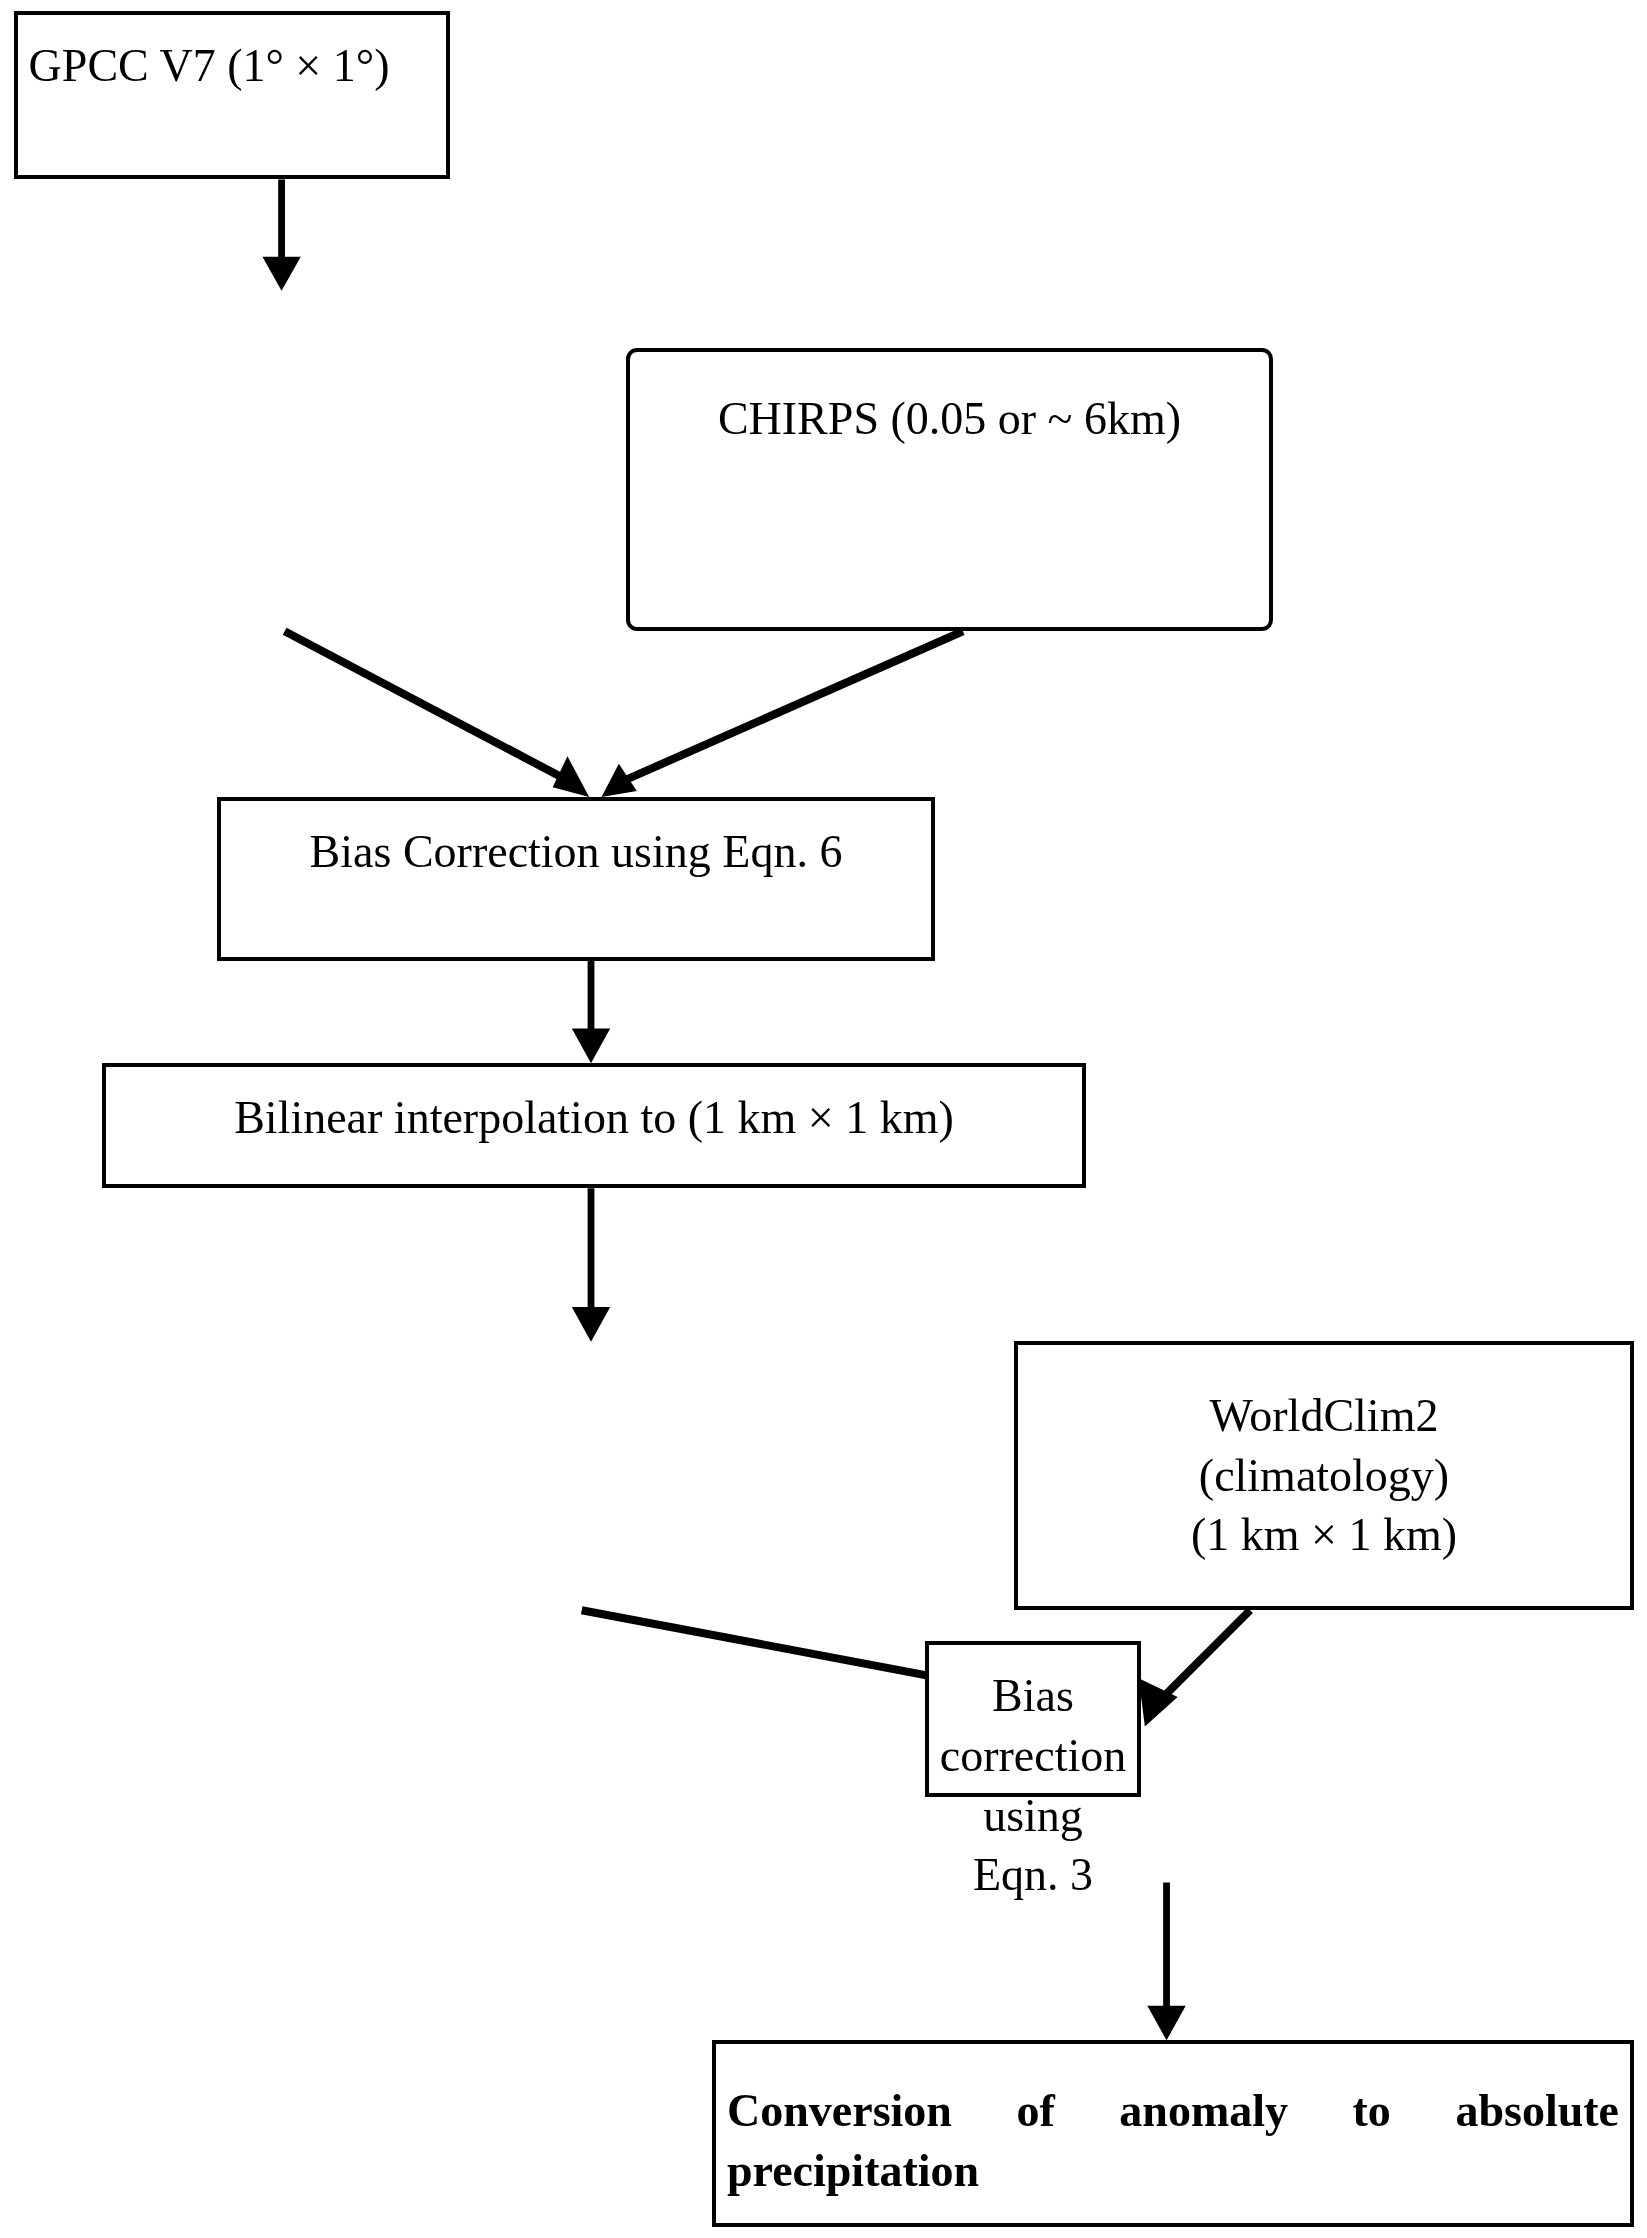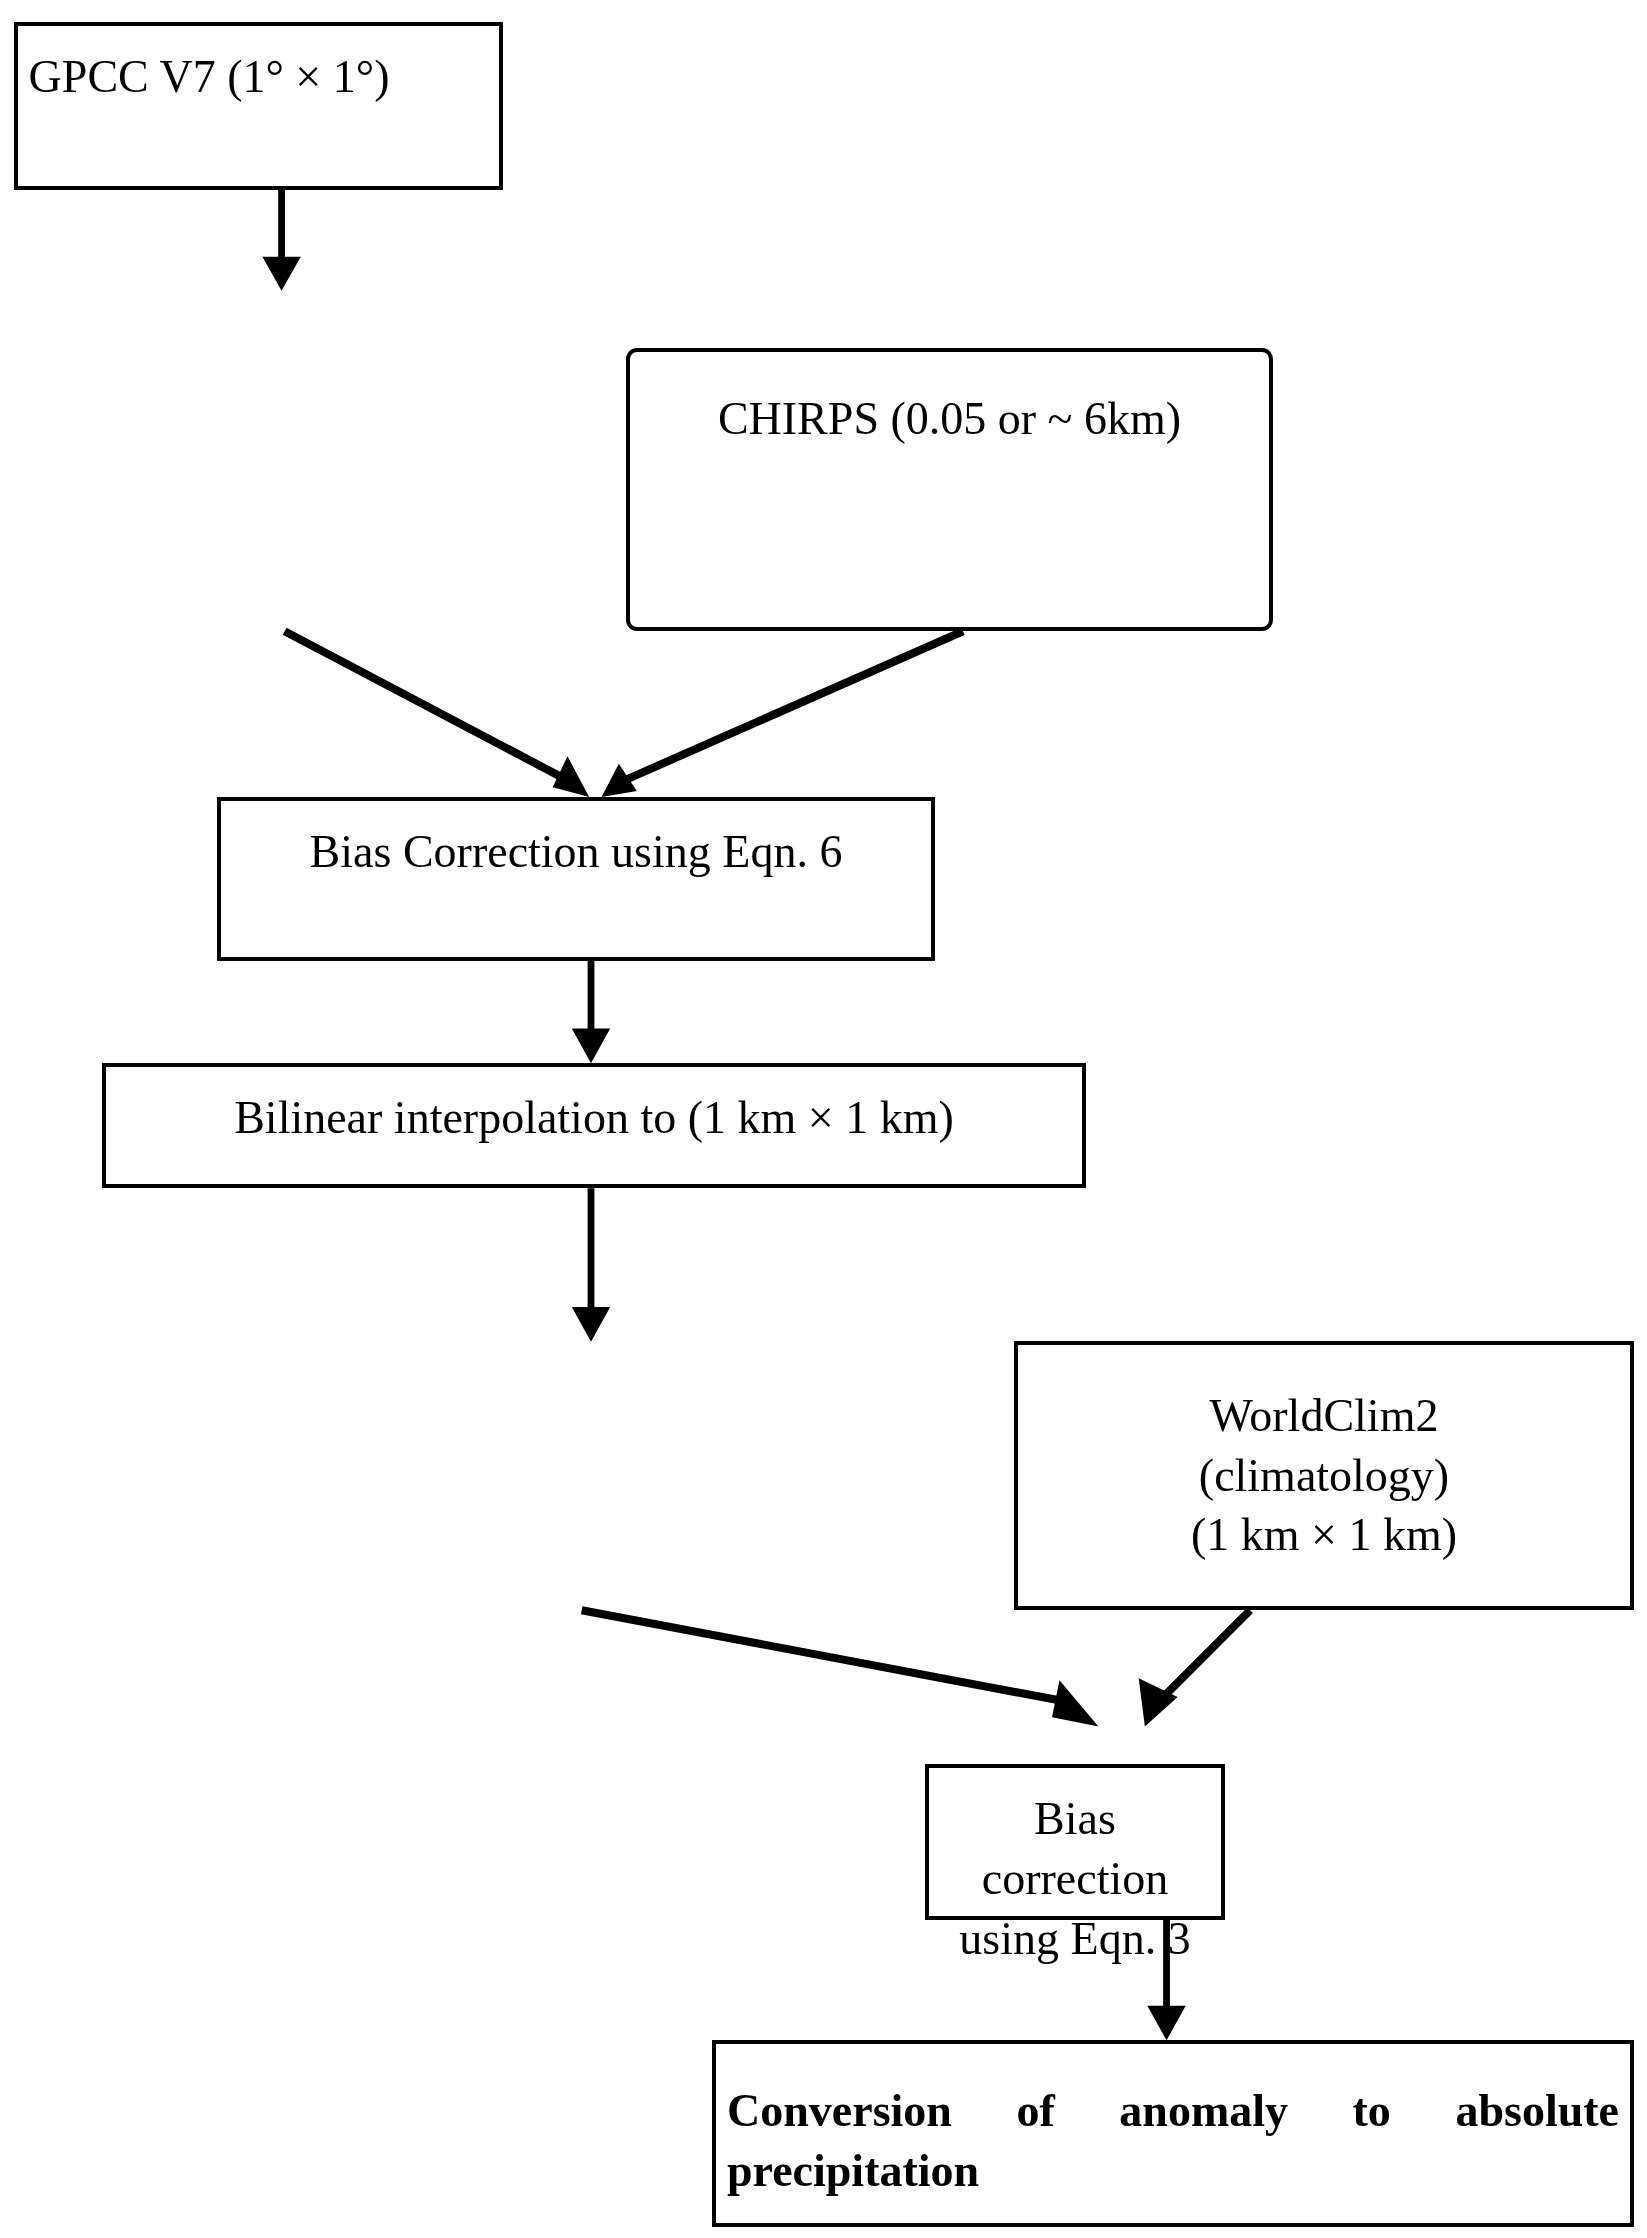--- a/index.html
+++ b/index.html
@@ -96,21 +96,21 @@
       <line x1="2020" y1="2602" x2="1880" y2="2742" stroke="#000" stroke-width="13"></line>
       <polygon points="1850,2790 1840,2712 1903,2742" fill="#000"></polygon>
     </g>
 
     <g>
       <line x1="1885" y1="3042" x2="1885" y2="3258" stroke="#000" stroke-width="11"></line>
       <polygon points="1885,3297 1854,3241 1916,3241" fill="#000"></polygon>
     </g>
   </svg>
 
-  <div class="node-box pin-top" style="left:13.6px; top:22px; width:489px; height:168px;">
+  <div class="node-box pin-top" style="left:13.6px; top:11px; width:436px; height:168px;">
     <div class="node-text align-left pad-t-sm" style="width:100%;">GPCC V7 (1° × 1°)</div>
   </div>
 
 
   <div class="node-box pin-top" style="left:626px; top:348px; width:647px; height:283px;border-radius:11px;">
     <div class="node-text align-center pad-t-md" style="width:100%;">CHIRPS (0.05 or ~ 6km)</div>
   </div>
 
   <div class="node-box pin-top" style="left:217px; top:797px; width:718px; height:164px;">
     <div class="node-text align-center pad-t-sm" style="width:100%;">Bias Correction using Eqn. 6</div>
@@ -120,21 +120,21 @@
     <div class="node-text align-center pad-t-sm" style="width:100%;">Bilinear interpolation to (1 km × 1 km)</div>
   </div>
 
 
   <div class="node-box pin-center" style="left:1014px; top:1341px; width:620px; height:269px;">
     <div class="node-text align-center" style="width:100%;">WorldClim2
 (climatology)
 (1 km × 1 km)</div>
   </div>
 
-  <div class="node-box pin-top" style="left:925px; top:1764px; width:300px; height:156px;">
+  <div class="node-box pin-top" style="left:925px; top:1641px; width:216px; height:156px;">
     <div class="node-text align-center pad-t-sm" style="width:100%;">Bias correction
 using Eqn. 3</div>
   </div>
 
   <div class="node-box pin-top" style="left:712px; top:2040px; width:922px; height:187px;">
     <div class="node-text align-justify pad-t-md" style="width:100%;">Conversion of anomaly to absolute precipitation</div>
   </div>
 
 </div>
 

